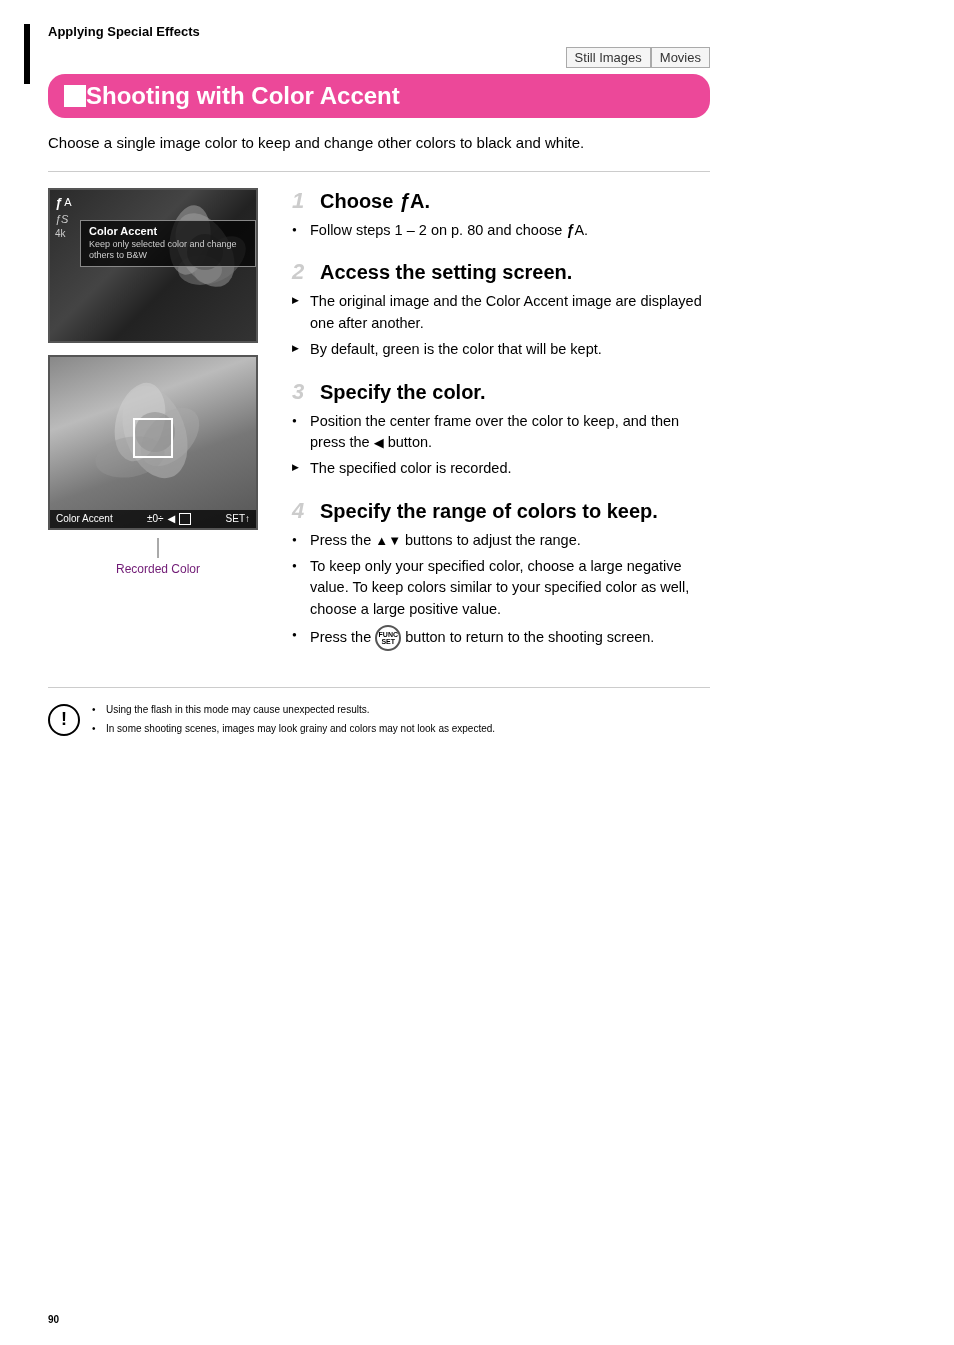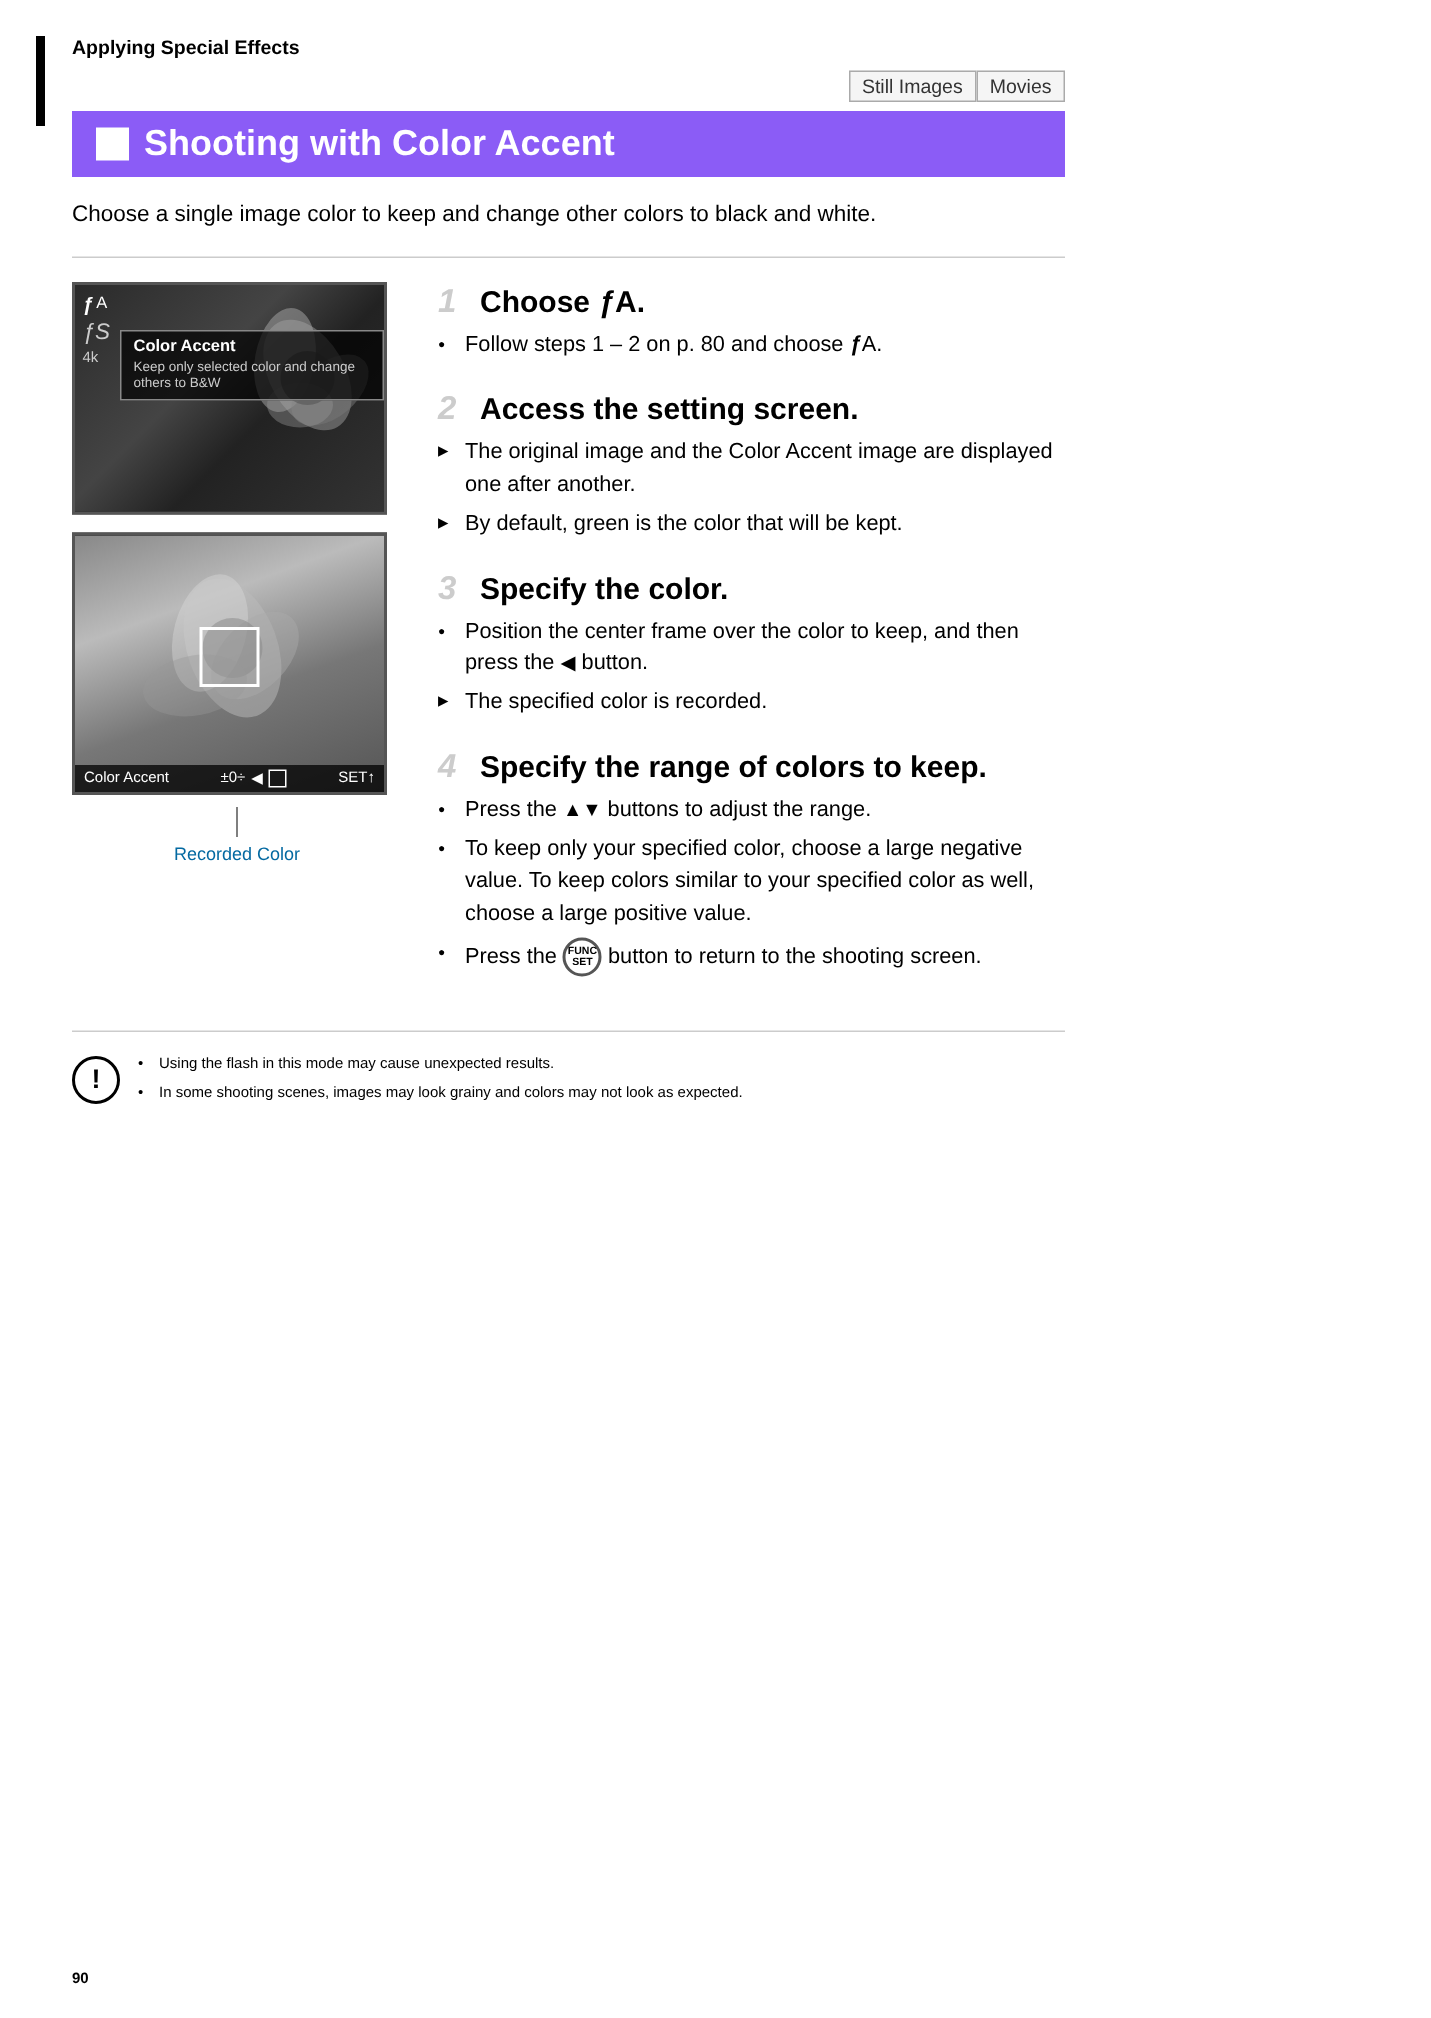--- a/index.html
+++ b/index.html
@@ -38,26 +38,27 @@
       gap: 0;
     }
     .still-movies-row .tab {
       border: 1px solid #aaa;
       padding: 2px 8px;
       font-size: 13px;
       background: #f5f5f5;
       color: #333;
     }
     .title-box {
-      background: #8b5cf6;
+      background: #ec4899;
       padding: 8px 16px 8px 16px;
       margin-bottom: 14px;
       display: flex;
       align-items: center;
-      gap: 10px;
+      gap: 0;
+      border-radius: 17px;
     }
     .title-box .icon-square {
       width: 22px;
       height: 22px;
       background: #fff;
       display: inline-block;
       flex-shrink: 0;
     }
     .title-box h1 {
       color: #fff;
@@ -185,21 +186,21 @@
       color: #fff;
       font-size: 10px;
     }
     .cam2-bottom-controls {
       display: flex;
       align-items: center;
       gap: 4px;
     }
     .recorded-color-label {
       font-size: 12px;
-      color: #0369a1;
+      color: #701a75;
       text-align: right;
       margin-top: 4px;
     }
     
     .step {
       margin-bottom: 18px;
     }
     .step-header {
       display: flex;
       align-items: baseline;
@@ -344,21 +345,21 @@
             <ellipse cx="150" cy="80" rx="22" ry="15" fill="#999" opacity="0.4"></ellipse>
             <circle cx="155" cy="62" r="18" fill="#555" opacity="0.6"></circle>
           </svg>
 
           <div class="cam-top-icons">
             <div class="cam-icon-item">
               <span style="font-style:italic;font-weight:bold;font-size:13px;color:#fff;">ƒ</span>
                 <span style="font-size:11px;color:#fff;">A</span>
             </div>
             <div class="cam-icon-item">
-              <span style="font-style:italic;font-size:15px;color:#ccc;">ƒS</span>
+              <span style="font-style:italic;font-size:11px;color:#ccc;">ƒS</span>
             </div>
             <div class="cam-icon-item">
               <span style="font-size:10px;color:#ccc;">4k</span>
             </div>
           </div>
 
           <div class="cam-menu-box">
             <div class="menu-title">Color Accent</div>
             <div class="menu-desc">Keep only selected color and change others to B&amp;W</div>
           </div>

